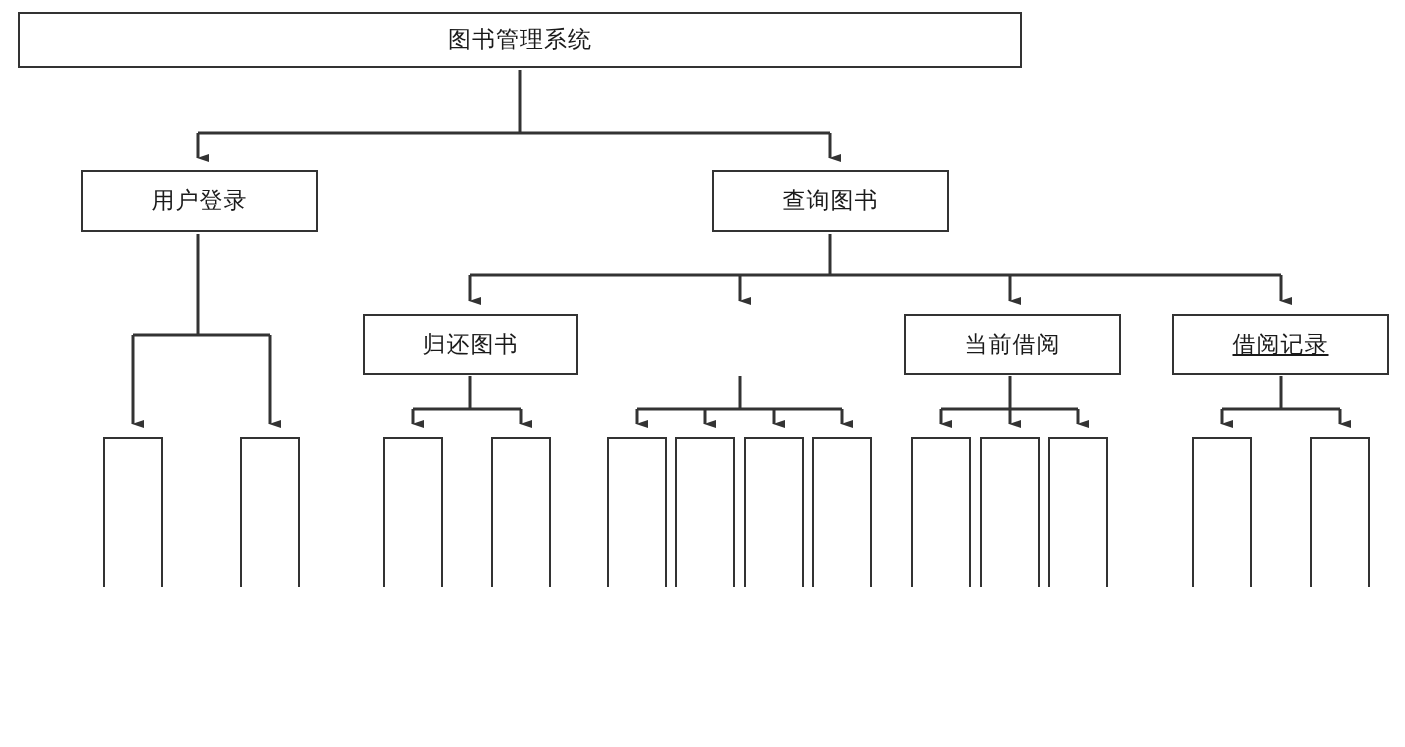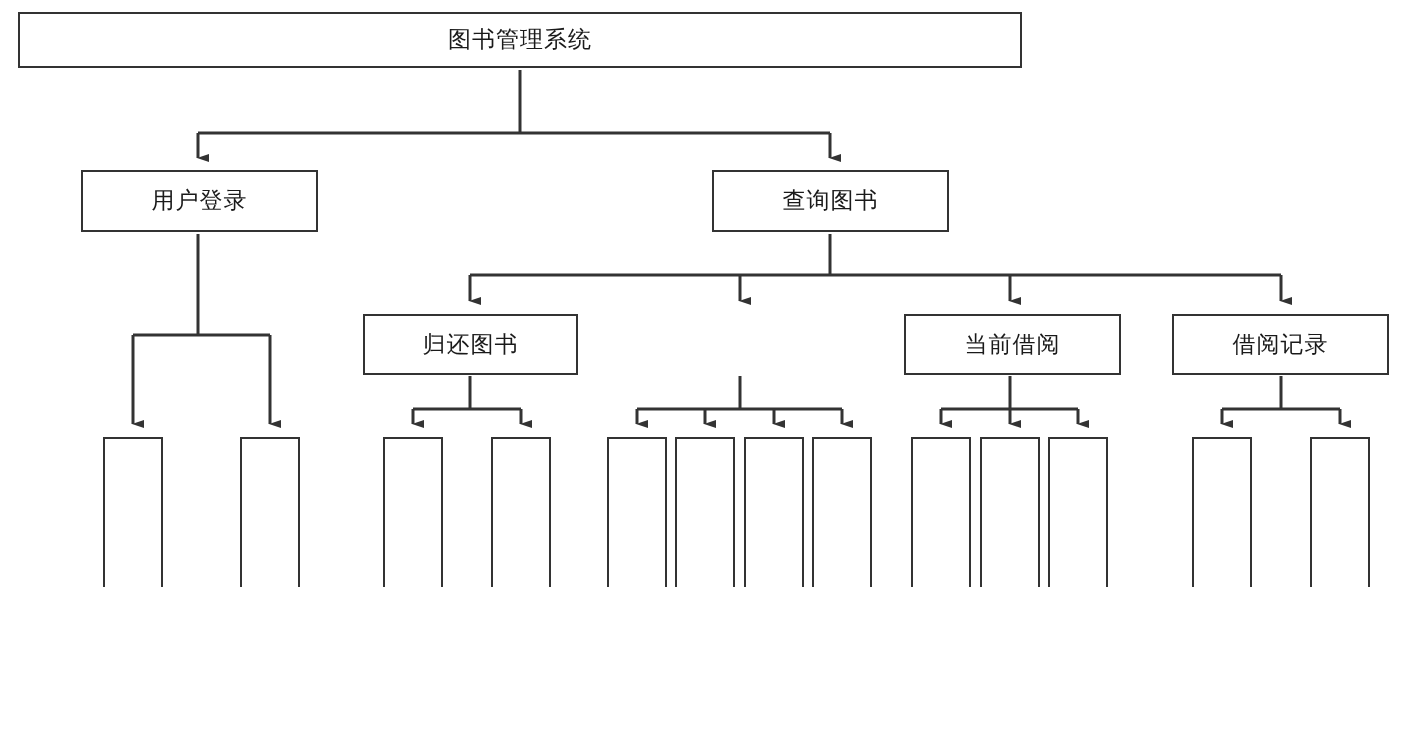--- a/index.html
+++ b/index.html
@@ -120,21 +120,21 @@
     </g>
   </svg>
 
   <div class="node horiz" style="left:18px; top:12px; width:1004px; height:56px;">图书管理系统</div>
 
   <div class="node horiz" style="left:81px; top:170px; width:237px; height:62px;">用户登录</div>
   <div class="node horiz" style="left:712px; top:170px; width:237px; height:62px;">查询图书</div>
 
   <div class="node horiz" style="left:363px; top:314px; width:215px; height:61px;">归还图书</div>
   <div class="node horiz" style="left:874px; top:314px; width:217px; height:61px;margin-left:30px;">当前借阅</div>
-  <div class="node horiz" style="left:1172px; top:314px; width:217px; height:61px;">借阅记录</div>
+  <div class="node horiz" style="left:1172px; top:314px; width:217px; height:61px;text-decoration:underline;">借阅记录</div>
 
   <div class="node vert midalign" style="left:103px; top:437px; width:60px; height:298px;">用户登录</div>
   <div class="node vert midalign" style="left:240px; top:437px; width:60px; height:298px;">注销登录</div>
 
   <div class="node vert midalign" style="left:383px; top:437px; width:60px; height:298px;">查询图书</div>
   <div class="node vert midalign" style="left:491px; top:437px; width:60px; height:298px;">借阅图书</div>
 
   <div class="node vert midalign" style="left:607px; top:437px; width:60px; height:298px;">查询图书</div>
   <div class="node vert topalign" style="left:675px; top:437px; width:60px; height:298px;">新增图书（管理员）</div>
   <div class="node vert topalign" style="left:744px; top:437px; width:60px; height:298px;">编辑图书（管理员）</div>

